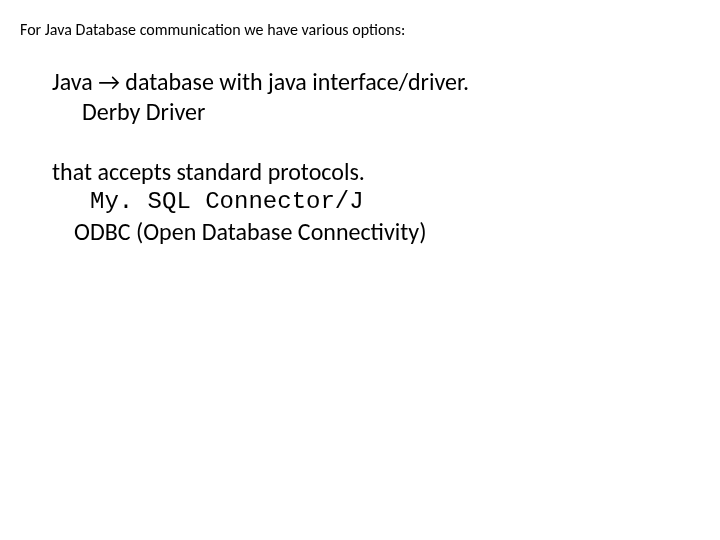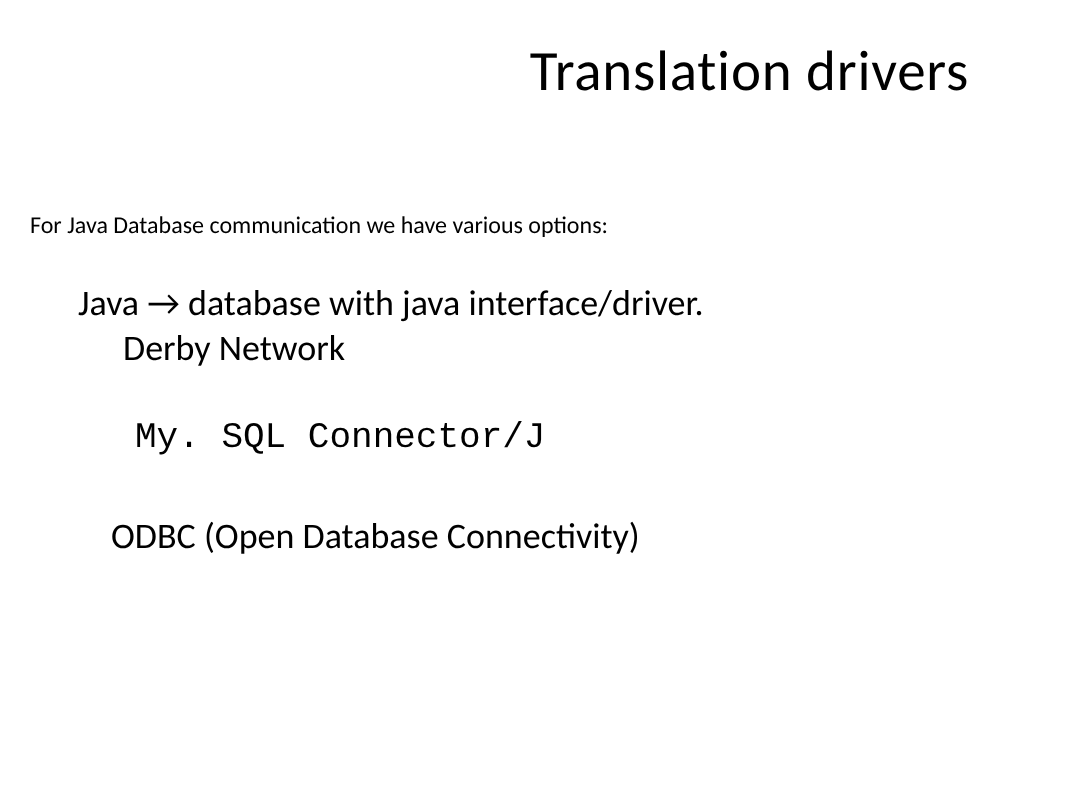--- a/index.html
+++ b/index.html
@@ -45,33 +45,32 @@
     }
     .indent1 {
       padding-left: 30px;
     }
     .indent2 {
       padding-left: 38px;
       font-family: Liberation Mono, monospace;
     }
     .indent3 {
       padding-left: 22px;
-      margin-top: 35px;
     }
   </style>
 </head>
 <body>
 
 <div class="slide">
-  <div class="title">Translation drivers</div>
 
   <div class="intro">For Java Database communication we have various options:</div>
 
   <div class="block1">
     <div>Java → database with java interface/driver.</div>
-    <div class="indent1">Derby Network</div>
+    <div class="indent1">Derby Driver</div>
   </div>
 
   <div class="block2">
+    <div>that accepts standard protocols.</div>
     <div class="indent2">My. SQL Connector/J</div>
     <div class="indent3">ODBC (Open Database Connectivity)</div>
   </div>
 </div>
 
 </body></html>

